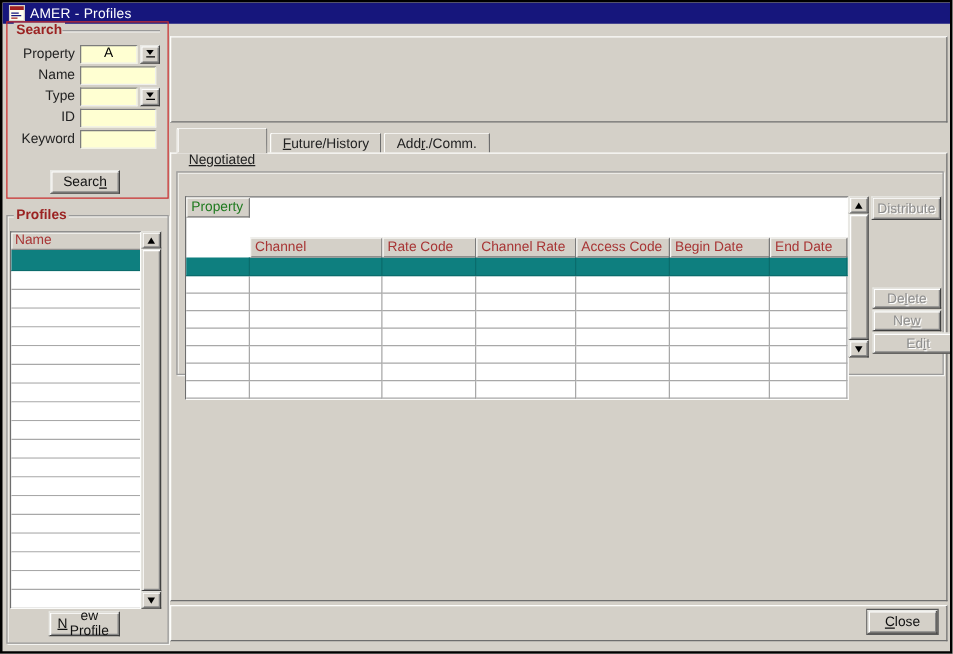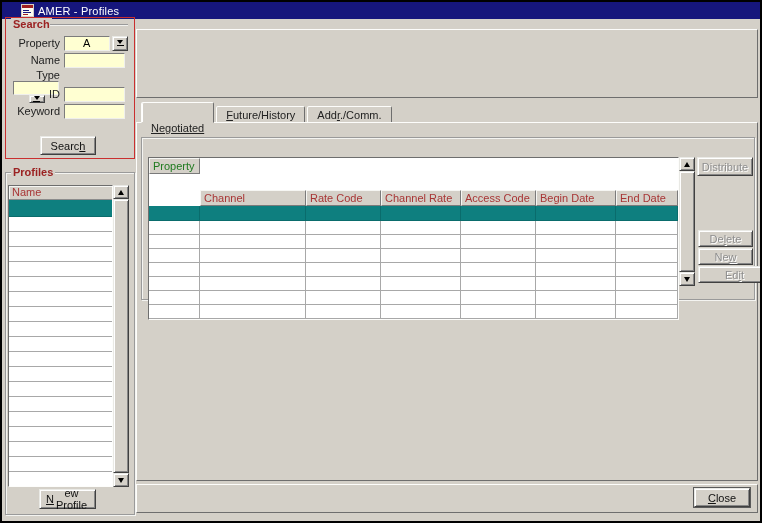--- a/index.html
+++ b/index.html
@@ -5,21 +5,21 @@
   html,body{margin:0;padding:0;background:#808080;}
   .window{
     position:relative; width:762px; height:523px; box-sizing:border-box;
     background:#d4d0c8; border:2px solid #000; overflow:hidden;
     font-family:"Liberation Sans",sans-serif; font-size:11px; color:#1a1a1a;
   }
   
   .titlebar{
     position:absolute; left:0; top:0; right:0; height:17px;
     background:#16167c; color:#fff;
-    display:flex; align-items:center; gap:4px; padding-left:19px;
+    display:flex; align-items:center; gap:4px; padding-left:5px;
   }
   .titlebar .ttext{font-size:11px; letter-spacing:.2px;}
   
   .raised{border:1px solid; border-color:#fdfdfb #6e6e6e #6e6e6e #fdfdfb;}
   .btn{
     position:absolute; box-sizing:border-box; background:#d4d0c8;
     border:1px solid; border-color:#e9e9e5 #404040 #404040 #e9e9e5;
     box-shadow:inset 1px 1px 0 #fff, inset -1px -1px 0 #868686;
     display:flex; align-items:center; justify-content:center;
     font-family:"Liberation Sans",sans-serif; font-size:11px; color:#111; cursor:default;
@@ -136,21 +136,21 @@
         <input class="field" value="AMER" style="width: 46px;">
         <button class="lov">
           <span class="lov-arrow"></span>
           <span class="lov-bar"></span>
         </button>
       </div>
       <div class="srow" style="top: 50px;">
         <span class="flabel">Name</span>
         <input class="field" style="width: 61px;">
       </div>
-      <div class="srow" style="top: 67px; flex-direction: column;">
+      <div class="srow" style="top: 67px;">
         <span class="flabel">Type</span>
         <input class="field" style="width: 46px;">
         <button class="lov">
           <span class="lov-arrow"></span>
           <span class="lov-bar"></span>
         </button>
       </div>
       <div class="srow" style="top: 84px;">
         <span class="flabel">ID</span>
         <input class="field" style="width: 61px;">

